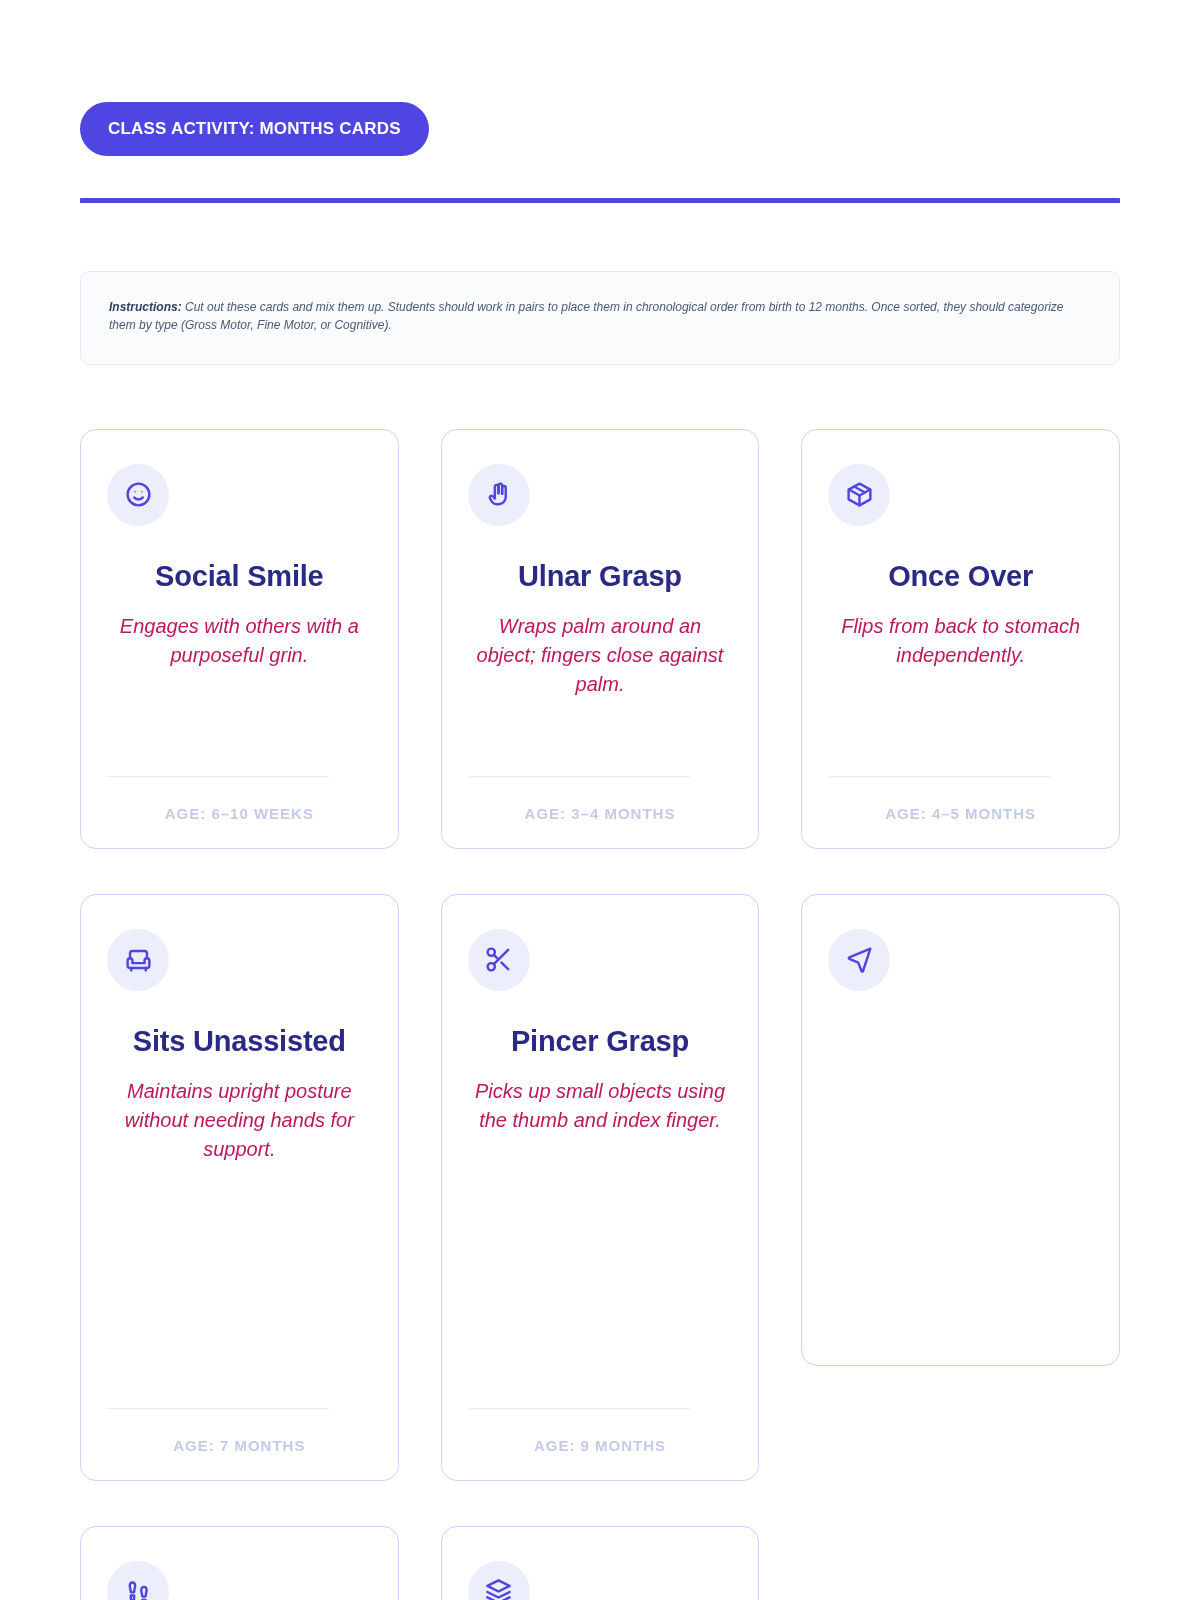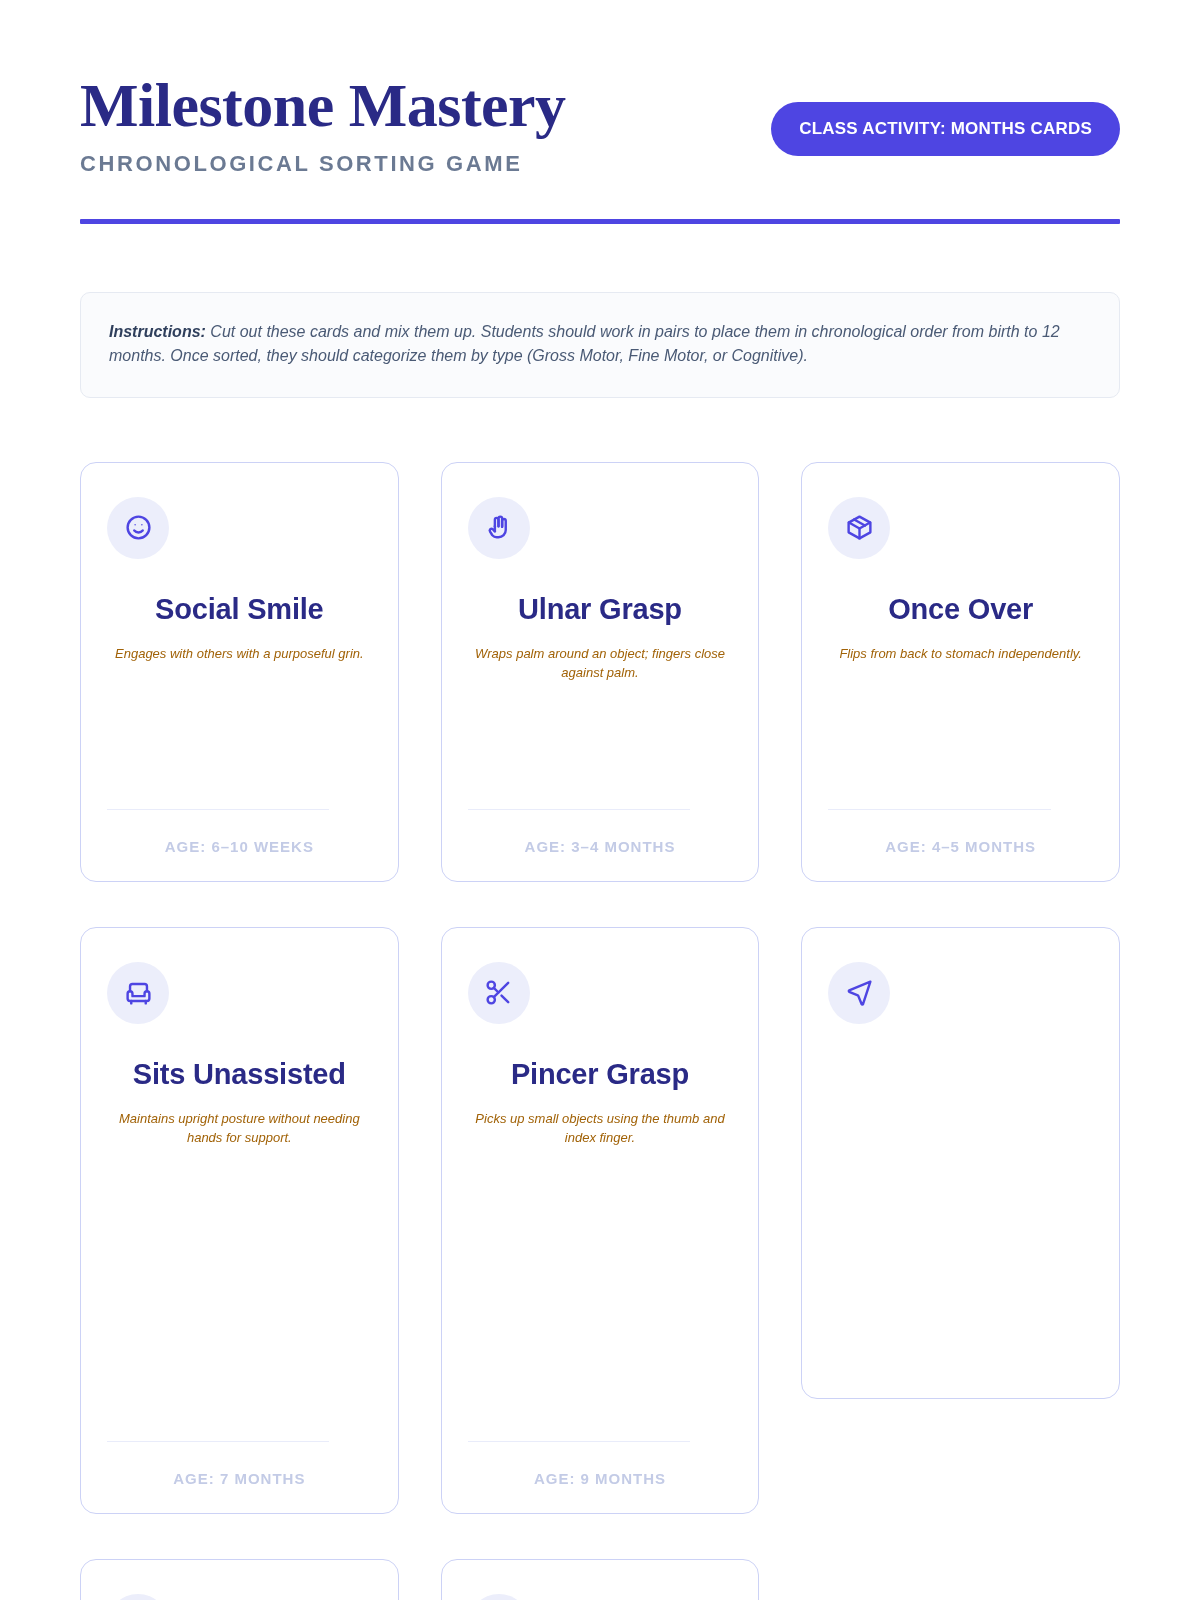--- a/index.html
+++ b/index.html
@@ -73,21 +73,21 @@
   .instructions-box {
     margin-top: 68px;
     border: 1px solid #e6eaf2;
     border-radius: 10px;
     background: #fafbfd;
     padding: 27px 28px 29px 28px;
   }
 
   .instructions-text {
     font-style: italic;
-    font-size: 16px;
+    font-size: 12px;
     line-height: 1.48;
     color: #4a5a75;
   }
 
   .instructions-text b {
     font-style: italic;
     font-weight: 700;
     color: #2f3f5c;
   }
 
@@ -140,23 +140,23 @@
     font-size: 29px;
     font-weight: 700;
     line-height: 1.28;
     color: #2a2a86;
     letter-spacing: -0.2px;
   }
 
   .card-desc {
     margin-top: 17px;
     font-style: italic;
-    font-size: 13px;
+    font-size: 20px;
     line-height: 1.45;
-    color: #a16207;
+    color: #be185d;
   }
 
   .card-spacer { flex: 1 1 auto; min-height: 18px; }
 
   .card-divider {
     width: 84%;
     height: 1px;
     background: #e9ecfa;
   }
 
@@ -168,24 +168,20 @@
     color: #c3cbe6;
     text-transform: uppercase;
   }
 </style>
 </head>
 <body>
 
 <div class="page">
 
   <div class="header">
-    <div class="title-block">
-      <div class="main-title">Milestone Mastery</div>
-      <div class="sub-title">Chronological Sorting Game</div>
-    </div>
     <button class="activity-badge">CLASS ACTIVITY: MONTHS CARDS</button>
   </div>
   <div class="header-rule"></div>
 
   <div class="instructions-box">
     <p class="instructions-text">
       <b>Instructions:</b>
       <span>Cut out these cards and mix them up. Students should work in pairs to place them in chronological order from birth to 12 months. Once sorted, they should categorize them by type (Gross Motor, Fine Motor, or Cognitive).</span>
     </p>
   </div>

